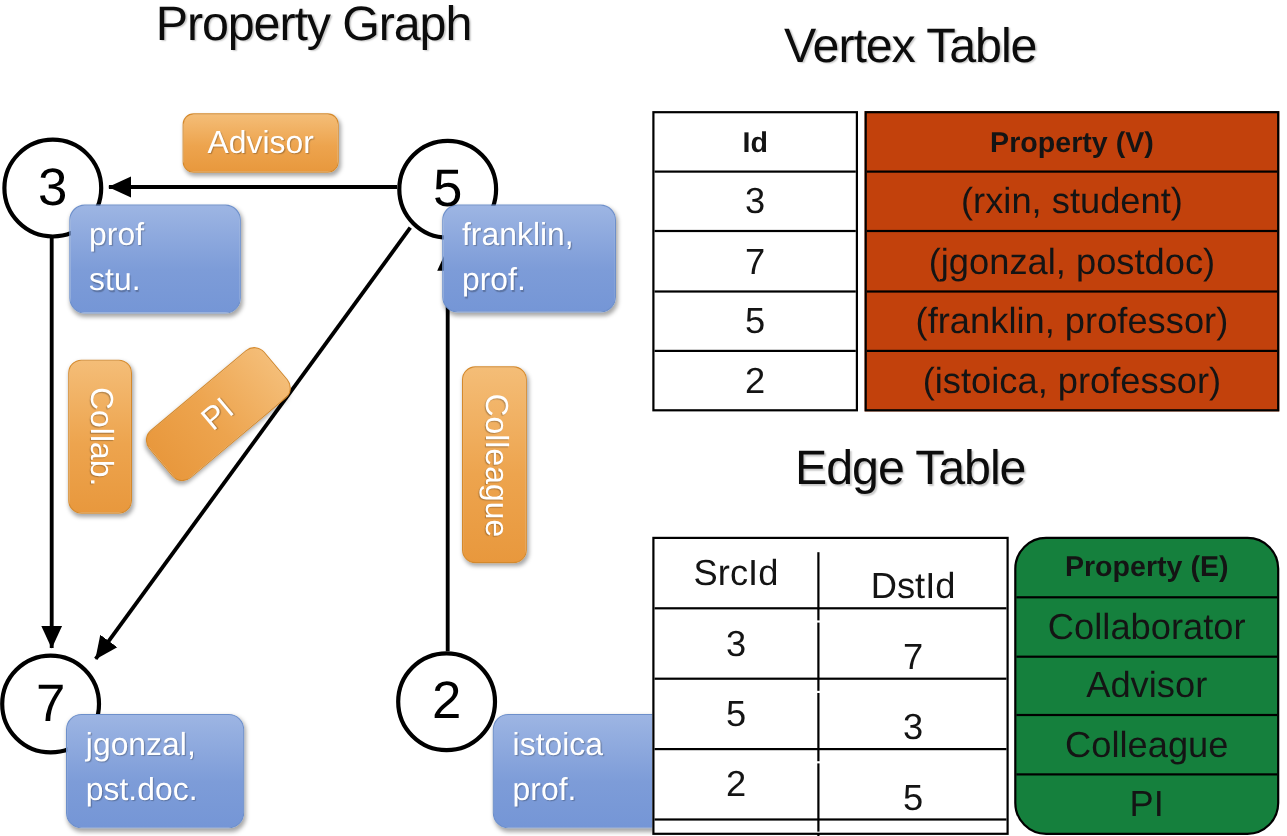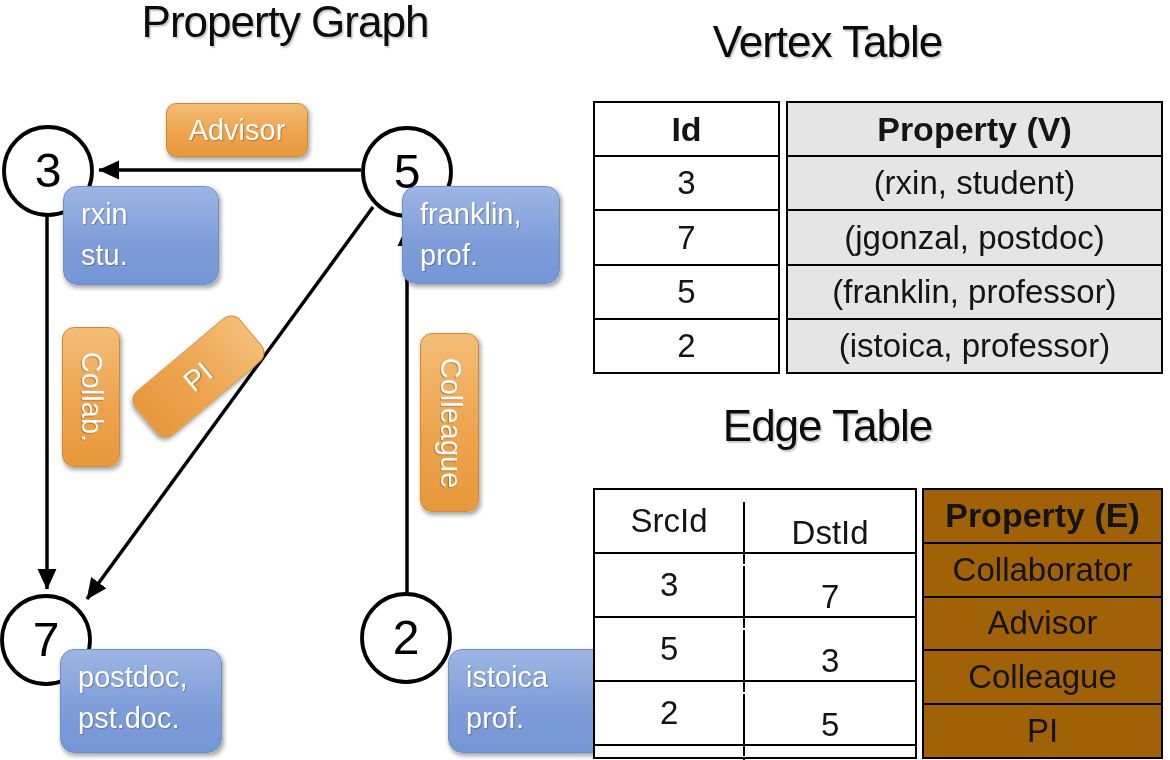--- a/index.html
+++ b/index.html
@@ -47,23 +47,23 @@
   
   .tcol {
     position:absolute; border:2.5px solid #000; display:flex; flex-direction:column;
     box-sizing:border-box; background:#fff;
   }
   .tcol .cell {
     flex:1; display:flex; align-items:center; justify-content:center;
     font-size:33px; color:#141414; box-sizing:border-box;
   }
   .tcol .cell + .cell { border-top:2.5px solid #000; }
-  .tcol .cell.head { font-size:34px; font-weight:bold; }
-  .tcol.blue-fill { background:#e5e5e5; }
-  .tcol.tan-fill  { background:#a16207; }
+  .tcol .cell.head { font-size:26px; font-weight:bold; }
+  .tcol.blue-fill { background:#c2410c; }
+  .tcol.tan-fill  { background:#15803d;border-radius:29px; }
   .t2 .cell { flex-direction:row; padding:0; }
   .t2 .half { width:46.3%; height:100%; display:flex; align-items:center; justify-content:center; box-sizing:border-box; }
   .t2 .half.second { width:53.7%; border-left:2.5px solid #000;margin-top:24px; }
 </style>
 </head>
 <body>
 
 <div class="stage">
 
   <div class="big-title" style="left:0; top:20; width:570px;">Property Graph</div>
@@ -92,29 +92,29 @@
     <span class="vtext">Collab.</span>
   </div>
   <div class="elabel pi-box" style="left:170px; top:308px; width:55px; height:135px; border-radius:12px;">
     <span class="vtext">PI</span>
   </div>
   <div class="elabel" style="left:420px; top:333px; width:57px; height:177px; border-radius:12px;">
     <span class="vtext">Colleague</span>
   </div>
 
   <div class="vprop" style="left:63px; top:186px; width:137px; height:90px;">
-    <div>rxin</div>
+    <div>prof</div>
     <div>stu.</div>
   </div>
   <div class="vprop" style="left:402px; top:186px; width:139px; height:89px;">
     <div>franklin,</div>
     <div>prof.</div>
   </div>
   <div class="vprop" style="left:60px; top:649px; width:143px; height:95px;">
-    <div>postdoc,</div>
+    <div>jgonzal,</div>
     <div>pst.doc.</div>
   </div>
   <div class="vprop" style="left:420px; top:649px; width:140px; height:95px;margin-left:28px;">
     <div>istoica</div>
     <div>prof.</div>
   </div>
 
   <div class="node-num" style="left:18px;  top:141px;">3</div>
   <div class="node-num" style="left:377px; top:142px;">5</div>
   <div class="node-num" style="left:16px;  top:610px;">7</div>

